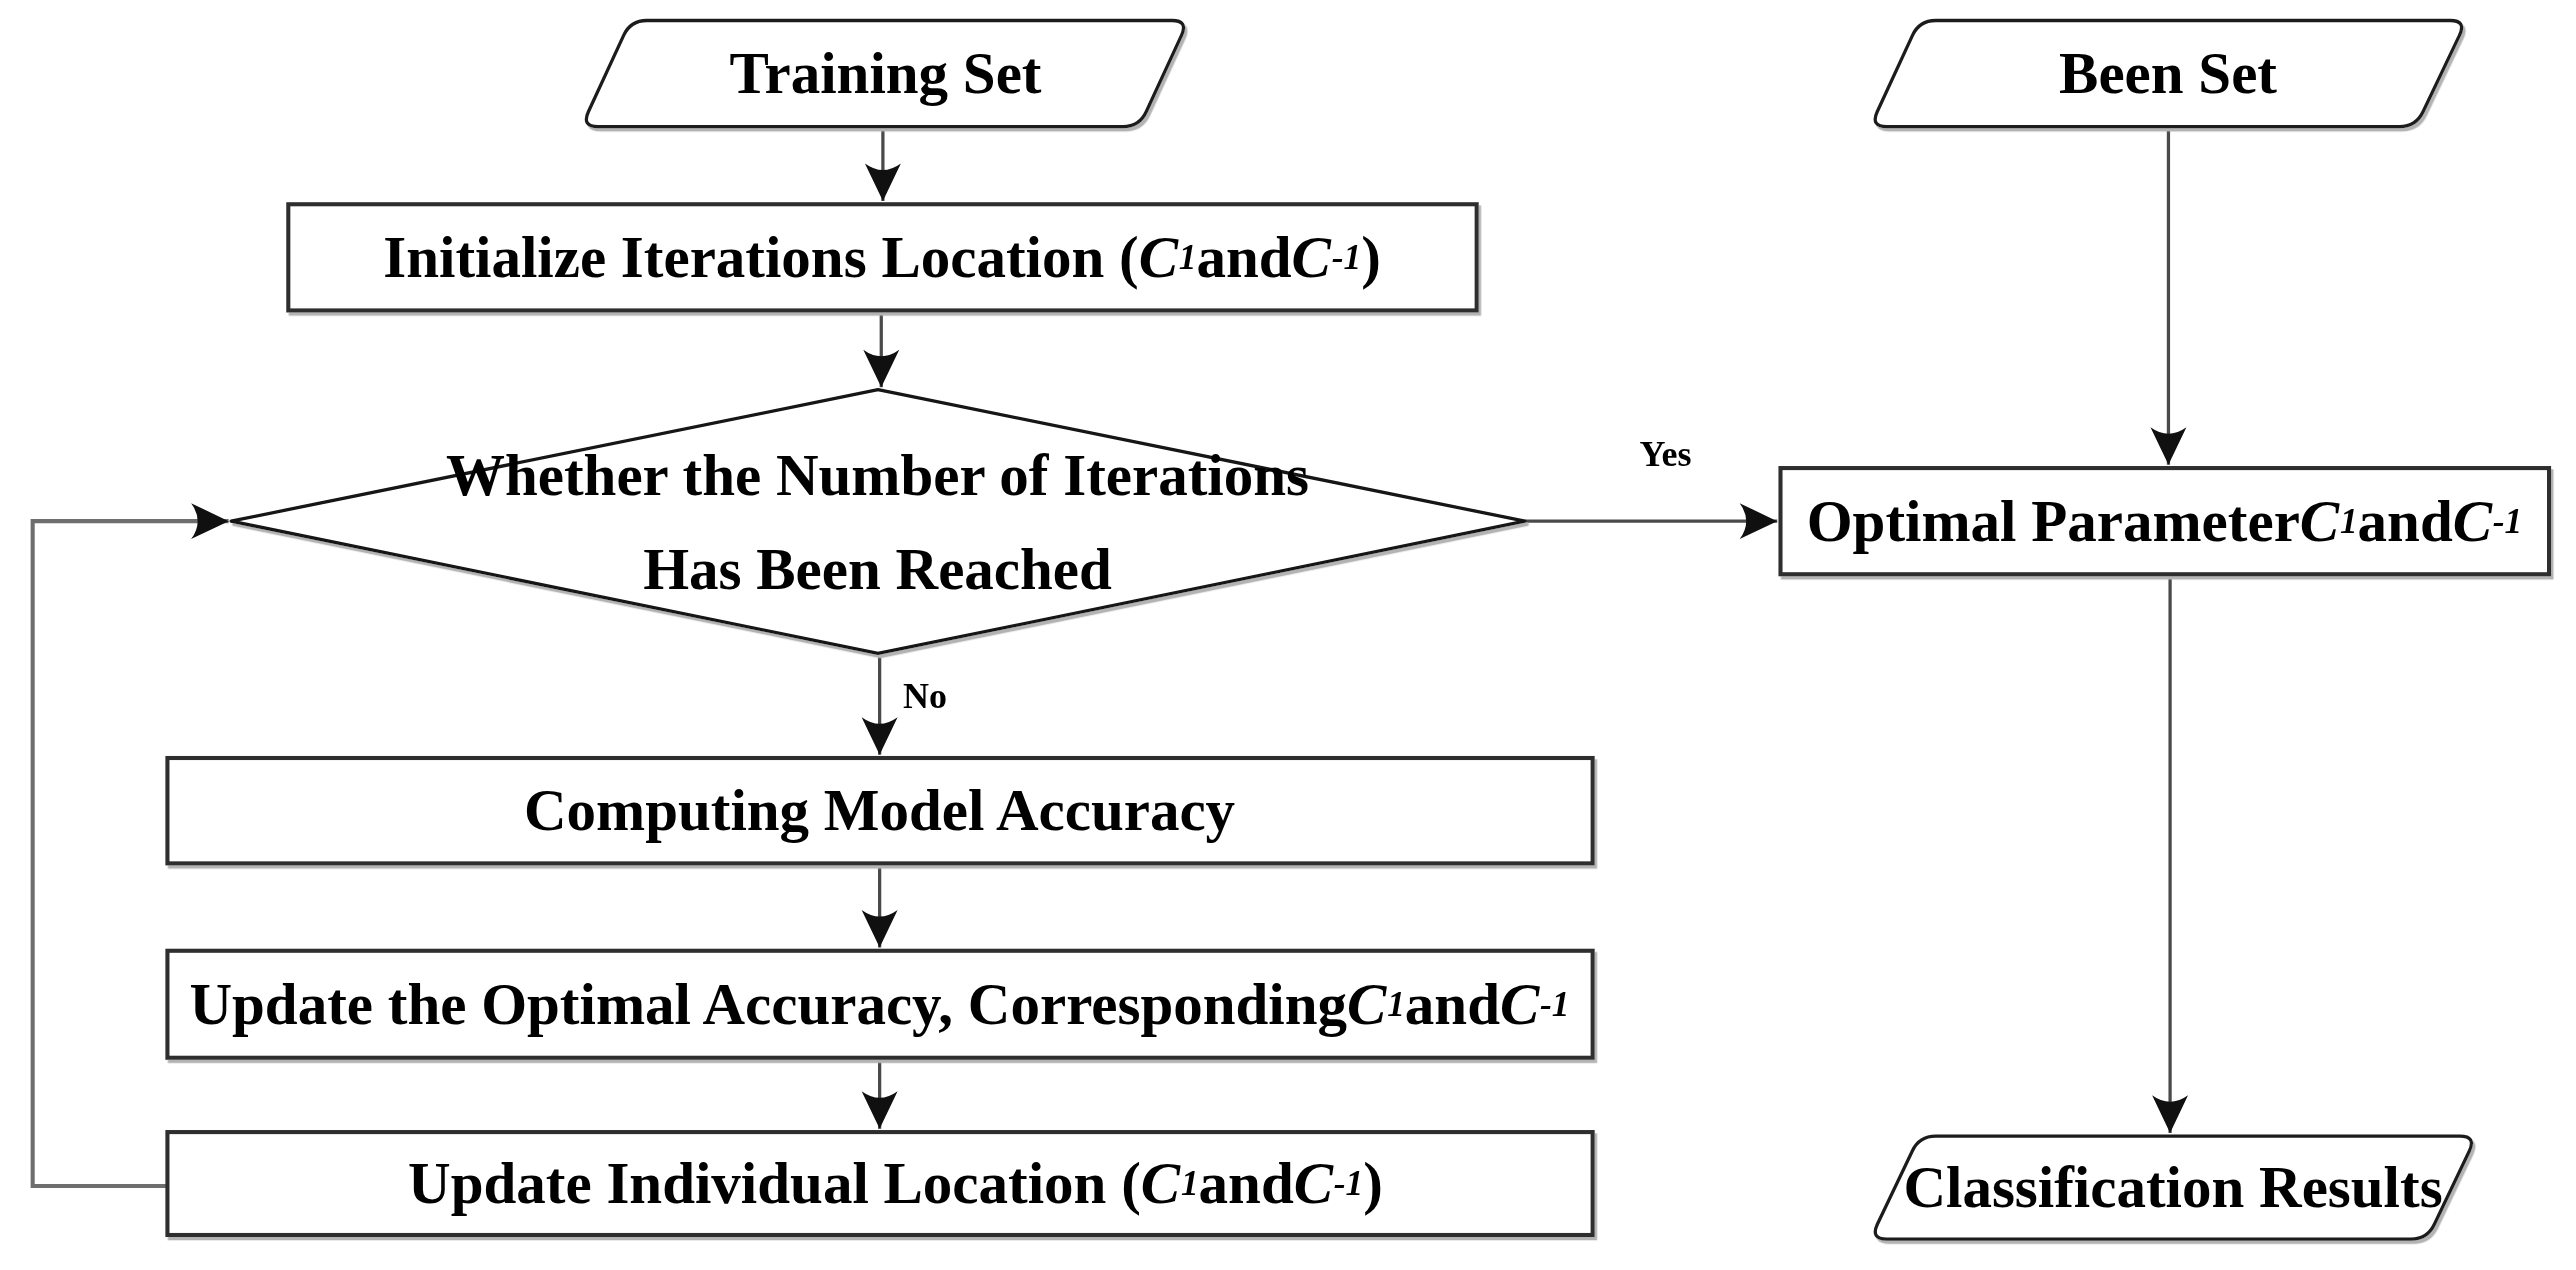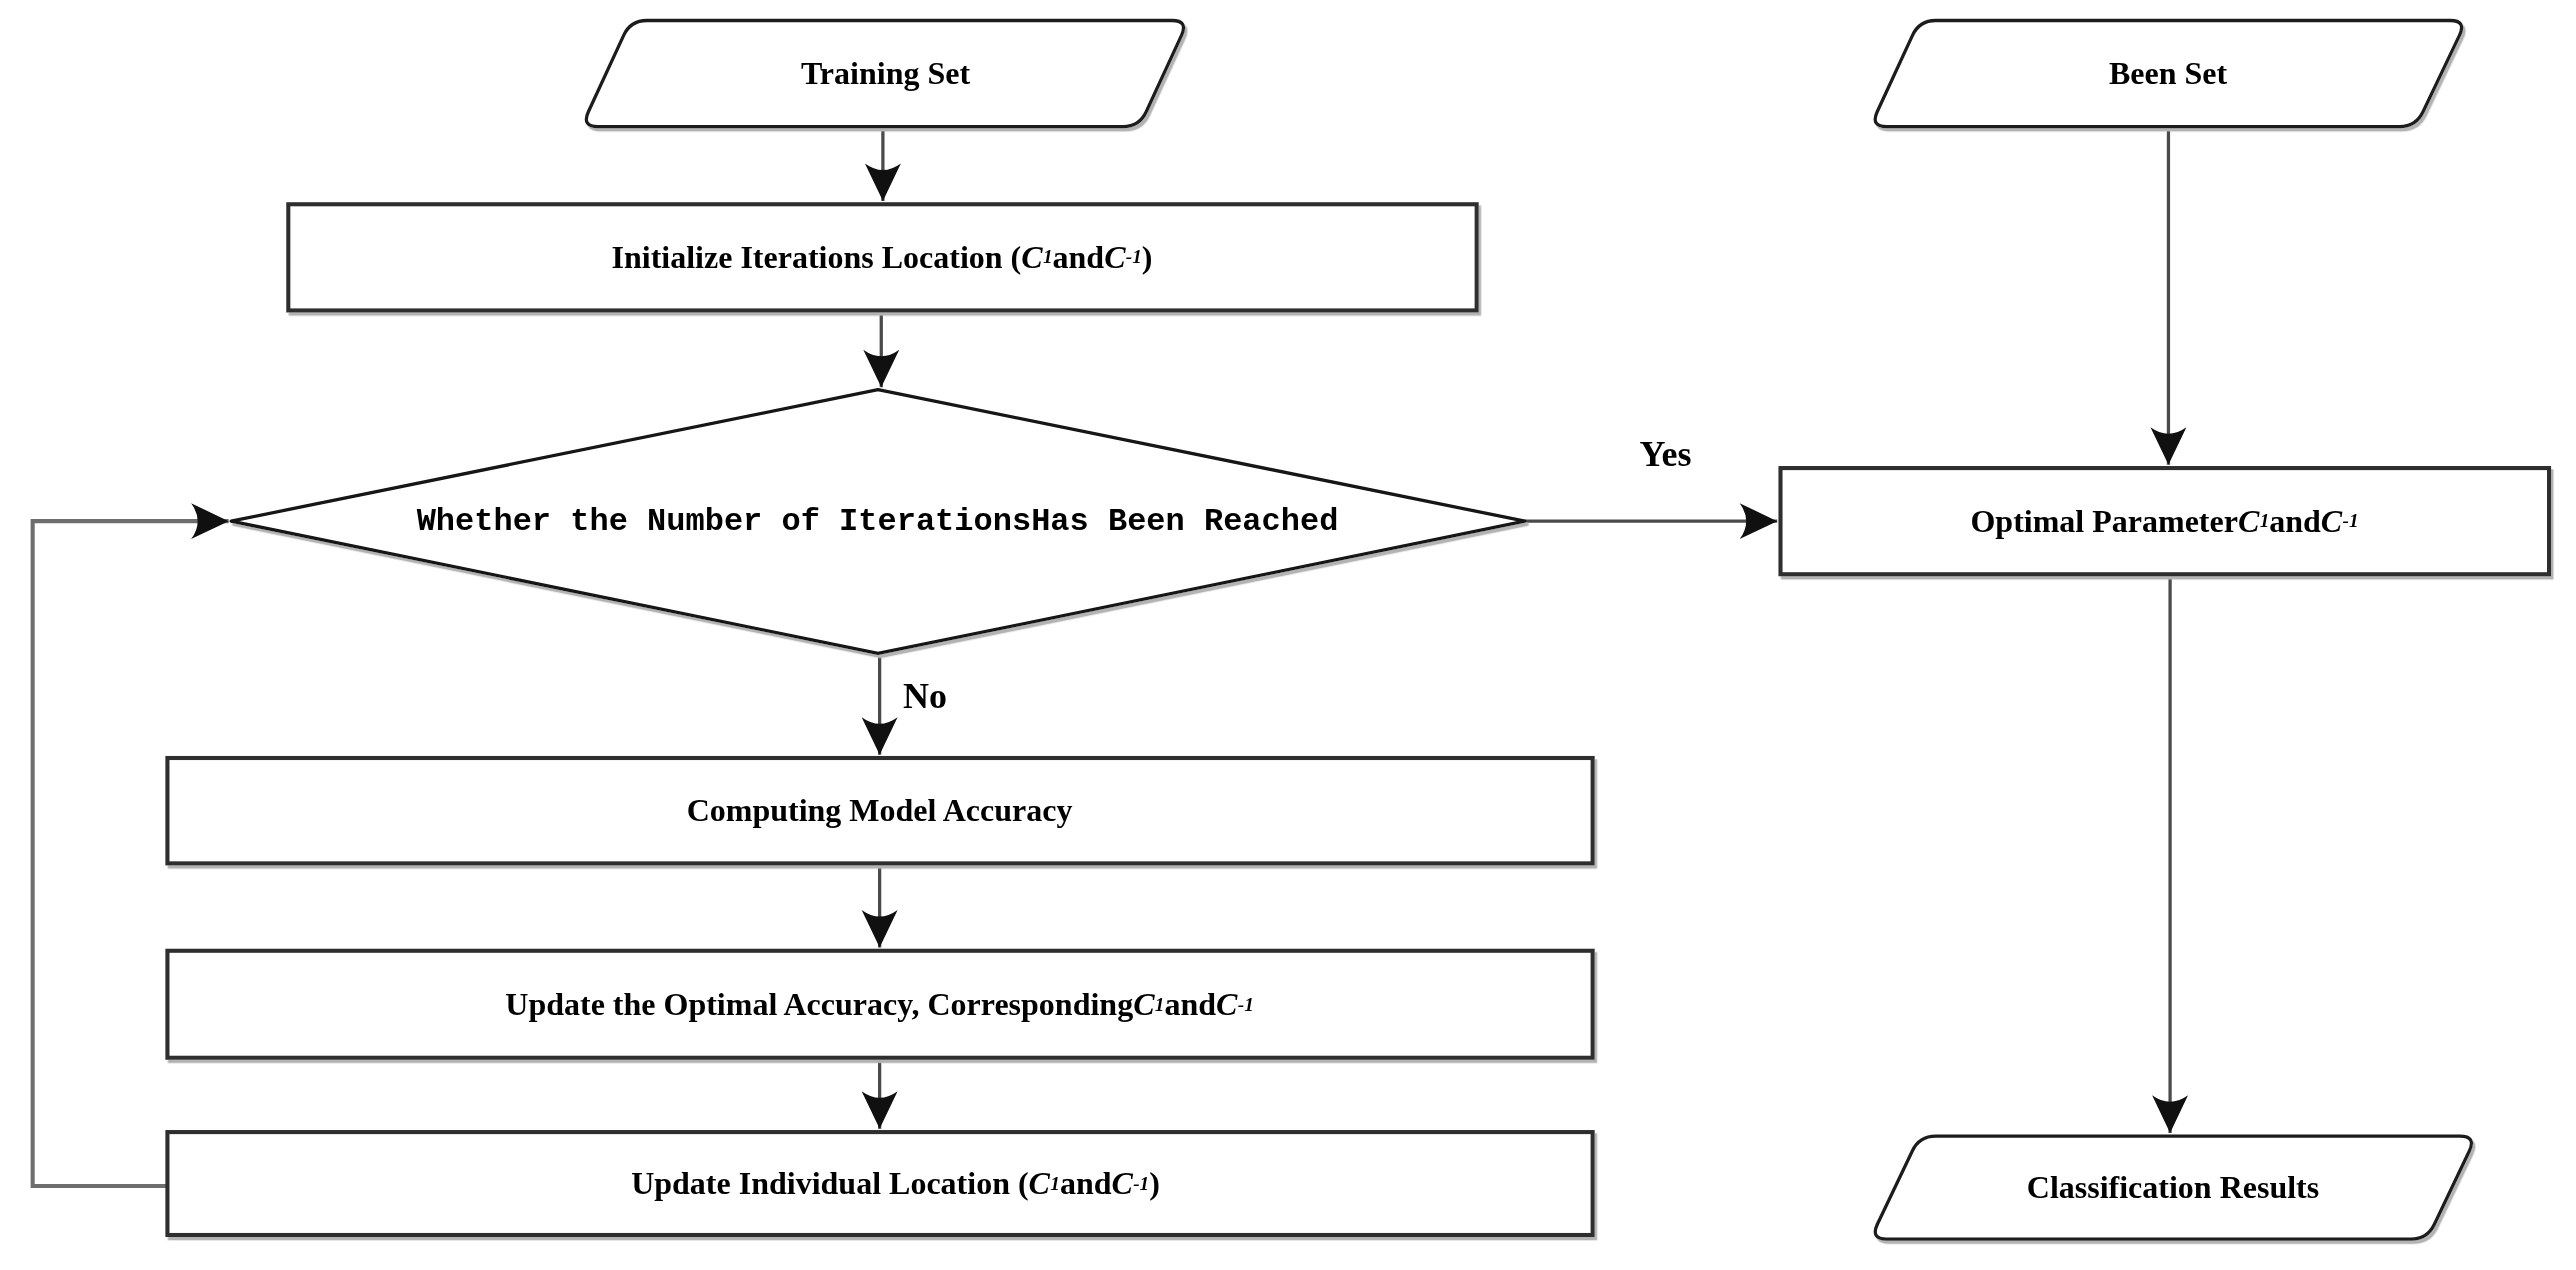--- a/index.html
+++ b/index.html
@@ -50,36 +50,35 @@
   }
   .shape.rect     { stroke: var(--node-border);    stroke-width: 5; }
   .shape.para     { stroke: var(--para-border);    stroke-width: 4; stroke-linejoin: round; }
   .shape.diamond  { stroke: var(--diamond-border); stroke-width: 4; stroke-linejoin: round; }
   .label {
     position: absolute;
     display: flex;
     align-items: center;
     justify-content: center;
     text-align: center;
-    font-size: 32px;
+    font-size: 59px;
     line-height: 1.2;
     white-space: nowrap;
     letter-spacing: 0px;
   }
   .label .it { font-style: italic; }
   .label .sub {
     font-size: 0.6em;
     font-style: italic;
     vertical-align: -0.28em;
     margin-left: 0.02em;
   }
   .label.decision {
-    flex-direction: row;
+    flex-direction: column;
     line-height: 1.6;
-    font-family: Liberation Mono, monospace;
   }
   .label.edge-label {
     font-size: 36px;
   }
 </style>
 </head>
 <body>
 
 <div class="canvas">
 

